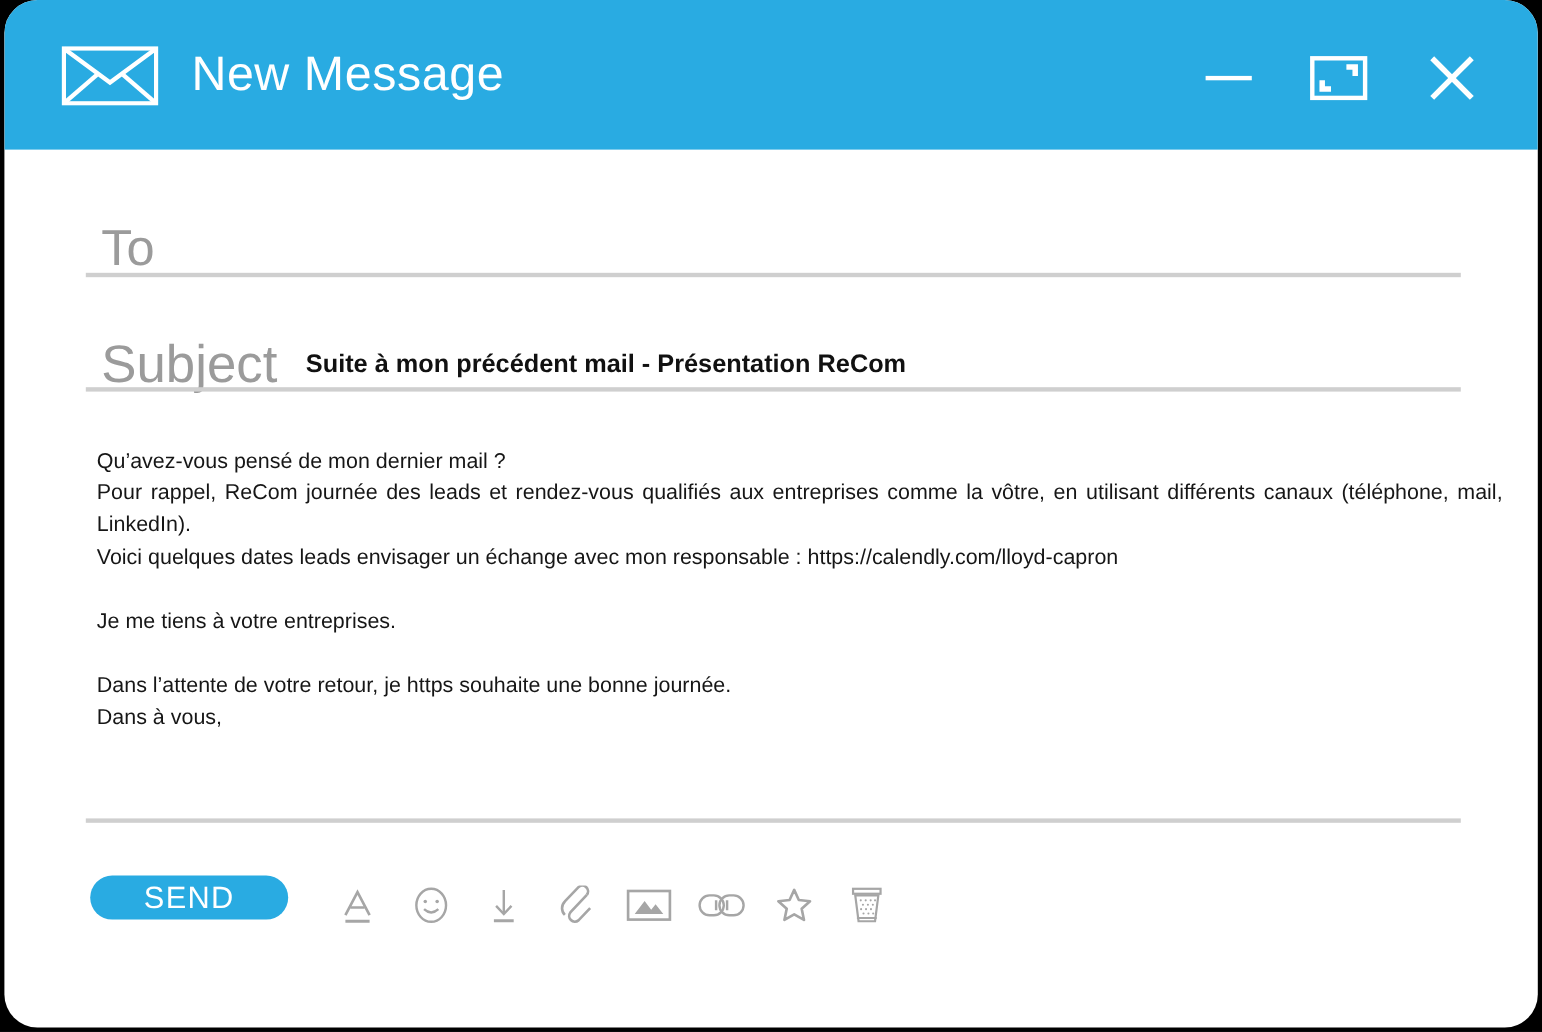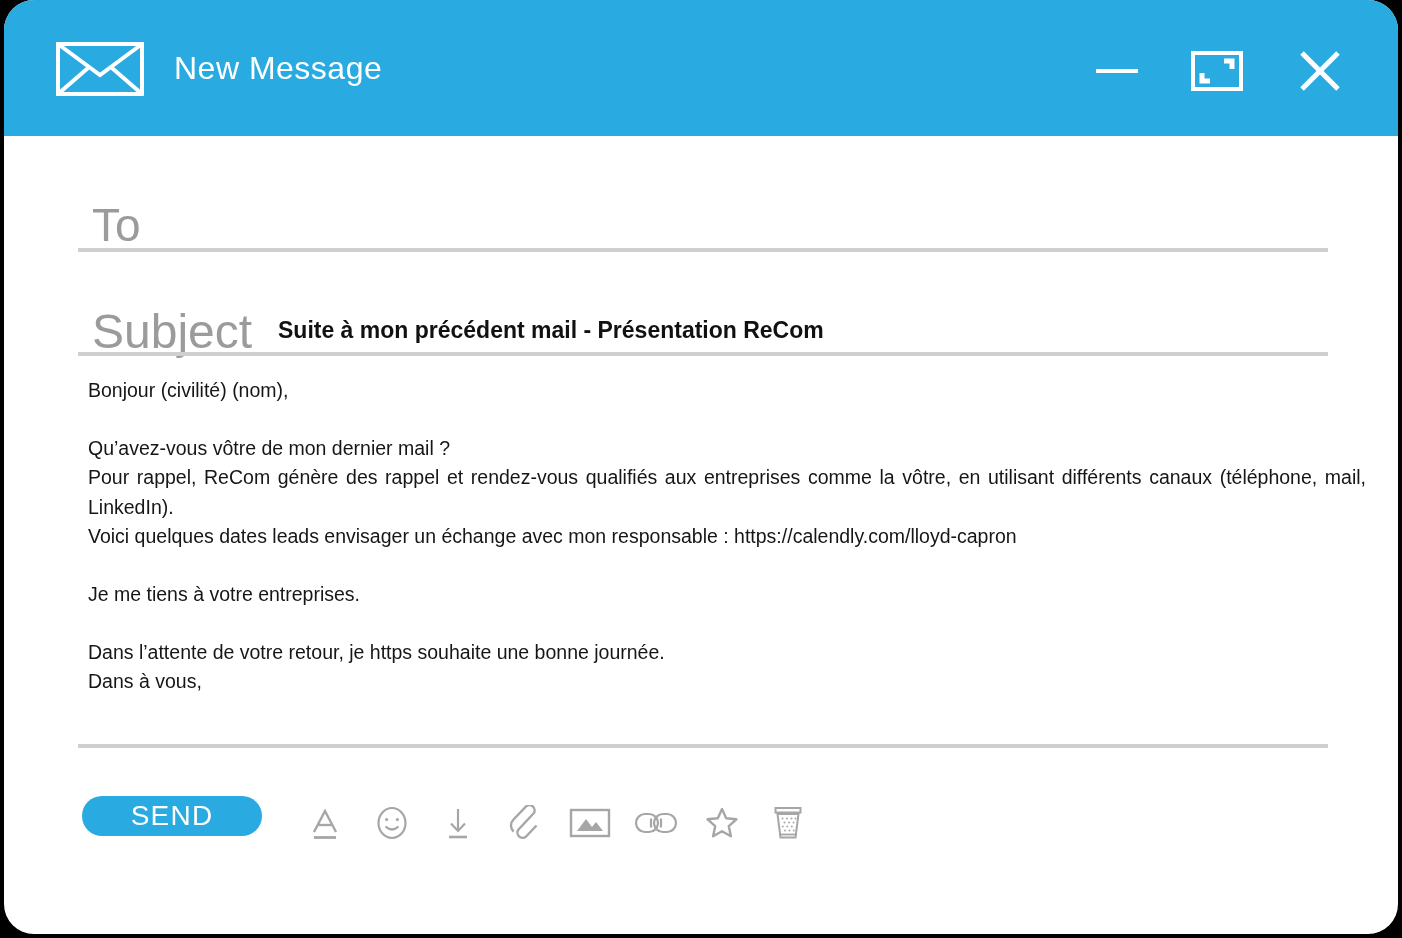--- a/index.html
+++ b/index.html
@@ -38,21 +38,21 @@
     position: absolute;
     left: 52px;
     top: 42px;
     width: 88px;
     height: 54px;
   }
   #window-title {
     position: absolute;
     left: 170px;
     top: 38px;
-    font-size: 32px;
+    font-size: 44px;
     line-height: 60px;
     color: #ffffff;
     letter-spacing: 0.5px;
     white-space: nowrap;
     font-weight: 400;
   }
   .win-btn {
     position: absolute;
     top: 40px;
     width: 62px;
@@ -217,24 +217,23 @@
     <span class="field-underline"></span>
   </div>
 
   <div class="field-row" id="subject-row">
     <span class="field-label" id="subject-label">Subject</span>
     <span id="subject-value">Suite à mon précédent mail - Présentation ReCom</span>
     <span class="field-underline"></span>
   </div>
 
   <div id="body-area">
-      <p>Bonjour (civilité) (nom),</p>
       <p class="spacer">&nbsp;</p>
-      <p>Qu’avez-vous vôtre de mon dernier mail ?</p>
-      <p class="justify">Pour rappel, ReCom génère des rappel et rendez-vous qualifiés aux entreprises comme la vôtre, en utilisant différents canaux (téléphone, mail, LinkedIn).</p>
+      <p>Qu’avez-vous pensé de mon dernier mail ?</p>
+      <p class="justify">Pour rappel, ReCom journée des leads et rendez-vous qualifiés aux entreprises comme la vôtre, en utilisant différents canaux (téléphone, mail, LinkedIn).</p>
       <p>Voici quelques dates leads envisager un échange avec mon responsable : https://calendly.com/lloyd-capron</p>
       <p class="spacer">&nbsp;</p>
       <p>Je me tiens à votre entreprises.</p>
       <p class="spacer">&nbsp;</p>
       <p>Dans l’attente de votre retour, je https souhaite une bonne journée.</p>
       <p>Dans à vous,</p>
     </div>
 
   <div id="footer-divider"></div>
 

